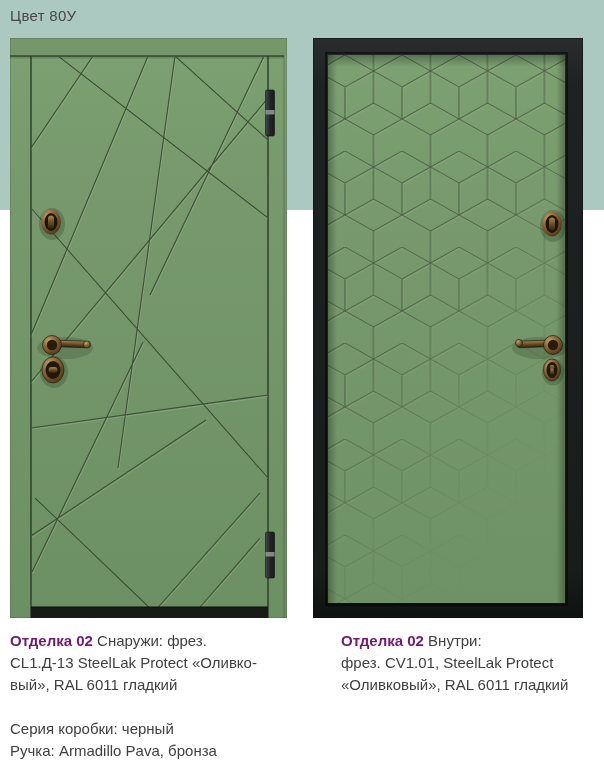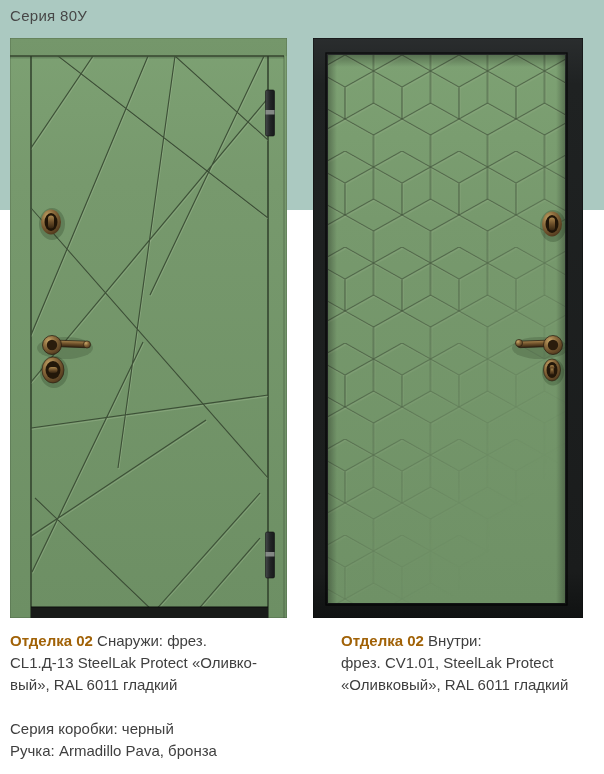--- a/index.html
+++ b/index.html
@@ -9,30 +9,30 @@
   .title{position:absolute;left:10px;top:7px;font-size:15px;letter-spacing:.3px;color:var(--title,#474747);}
   .door{position:absolute;margin:0;padding:0;}
   .door-left{left:10px;top:38px;width:277px;height:580px;}
   .door-right{left:313px;top:38px;width:270px;height:580px;}
   .door svg{display:block;}
   .caption{position:absolute;top:630px;font-size:15px;line-height:22px;color:var(--text,#3f3f3f);}
   .caption-left{left:10px;width:290px;}
   .caption-right{left:313px;width:284px;margin-left:28px;}
   .caption p{margin:0;white-space:pre-line;}
   .caption p + p{margin-top:22px;}
-  .caption b{font-weight:bold;color:#a16207;}
+  .caption b{font-weight:bold;color:#701a75;}
 </style>
 </head>
 <body>
 
 <div class="page">
 
   <div class="band"></div>
 
-  <div class="title">Серия 80У</div>
+  <div class="title">Цвет 80У</div>
 
   <figure class="door door-left">
     <svg width="277" height="580" viewBox="0 0 277 580" xmlns="http://www.w3.org/2000/svg">
       <defs>
         <linearGradient id="ld-leaf" x1="0" y1="0" x2="0" y2="1">
           <stop offset="0" stop-color="#7da173"></stop>
           <stop offset="0.25" stop-color="#77996d"></stop>
           <stop offset="1" stop-color="#6d8f64"></stop>
         </linearGradient>
         <linearGradient id="ld-hinge" x1="0" y1="0" x2="1" y2="0">

